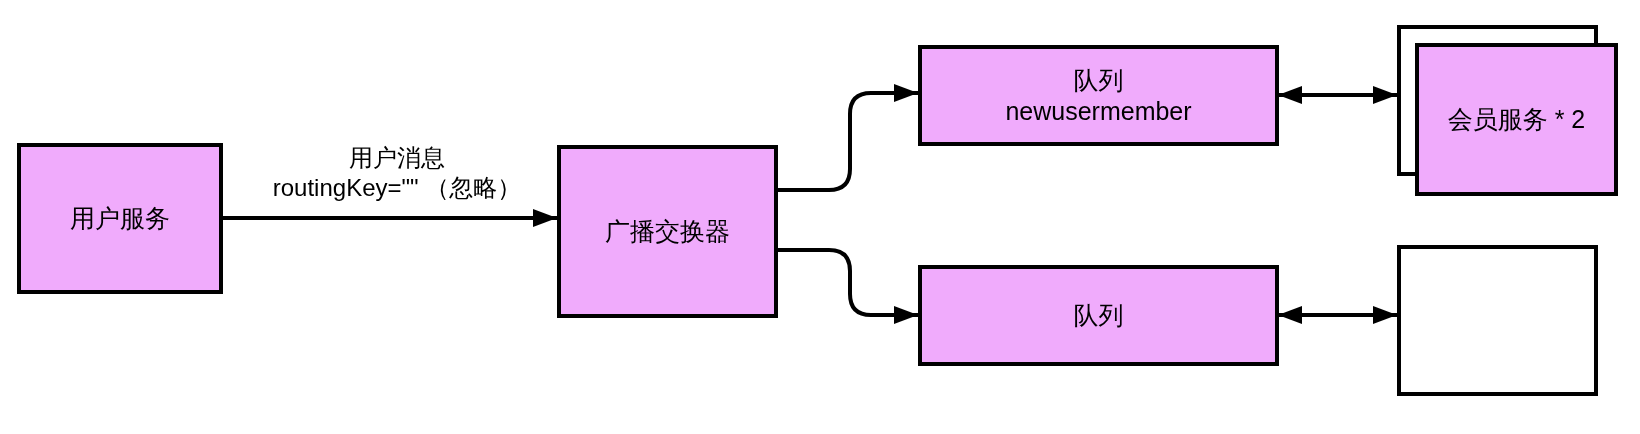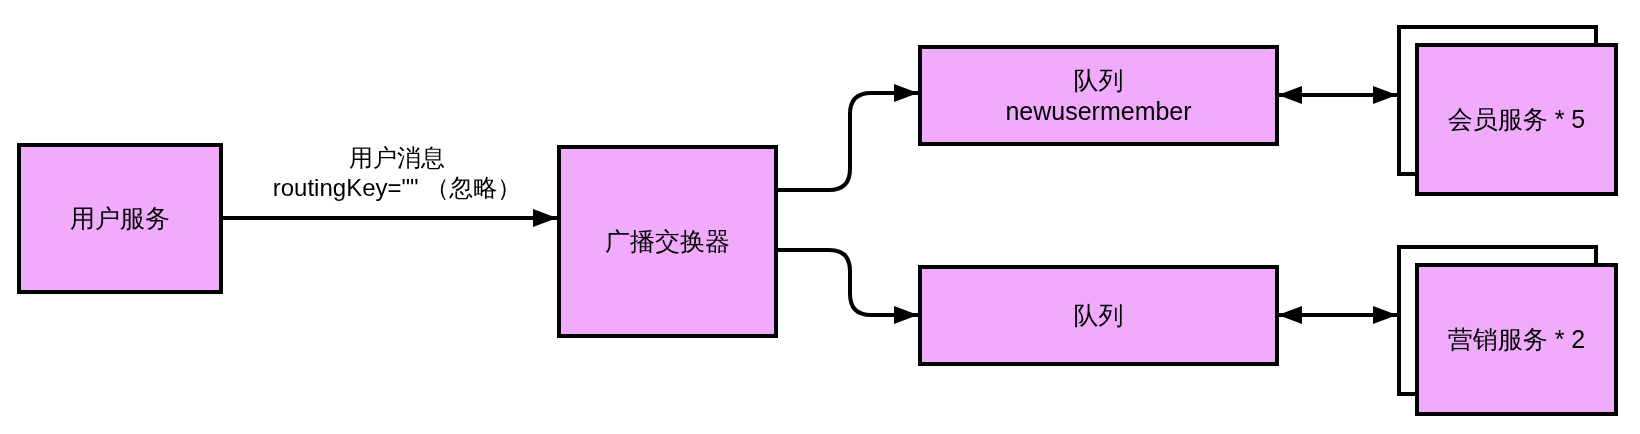--- a/index.html
+++ b/index.html
@@ -38,21 +38,21 @@
   }
   .edge-label {
     position: absolute;
     text-align: center;
     font-size: 24px;
     line-height: 30px;
     white-space: nowrap;
   }
   
   #node-user        { left: 17px;   top: 143px; width: 206px; height: 151px; }
-  #node-exchange    { left: 557px;  top: 145px; width: 221px; height: 193px; }
+  #node-exchange    { left: 557px;  top: 145px; width: 221px; height: 173px; }
   #node-queue-member    { left: 918px; top: 45px;  width: 361px; height: 101px; }
   #node-queue-promotion { left: 918px; top: 265px; width: 361px; height: 101px; }
   #stack-member-back    { left: 1397px; top: 25px;  width: 201px; height: 151px; }
   #node-member-service  { left: 1415px; top: 43px;  width: 203px; height: 153px; }
   #stack-promotion-back { left: 1397px; top: 245px; width: 201px; height: 151px; }
   #node-promotion-service { left: 1415px; top: 263px; width: 203px; height: 153px; }
   #label-publish { left: 247px; top: 143px; width: 300px; }
 </style>
 </head>
 <body>
@@ -94,21 +94,18 @@
     <span>队列</span>
     <span>newusermember</span>
   </div>
 
   <div class="node" id="node-queue-promotion">
     <span>队列</span>
   </div>
 
   <div class="stack-back" id="stack-member-back"></div>
   <div class="node" id="node-member-service">
-    <span>会员服务 * 5</span>
+    <span>会员服务 * 2</span>
   </div>
 
   <div class="stack-back" id="stack-promotion-back"></div>
-  <div class="node" id="node-promotion-service">
-    <span>营销服务 * 2</span>
-  </div>
 
 </div>
 
 </body></html>

